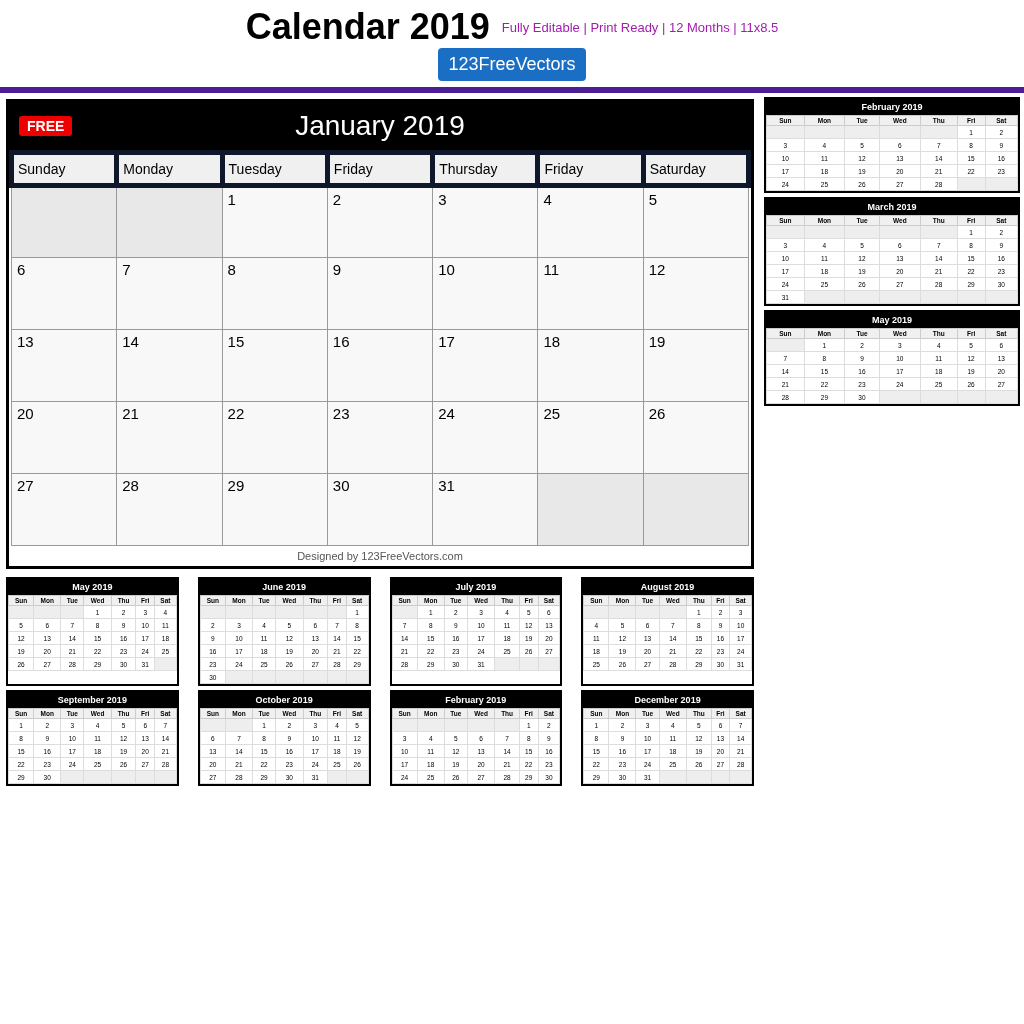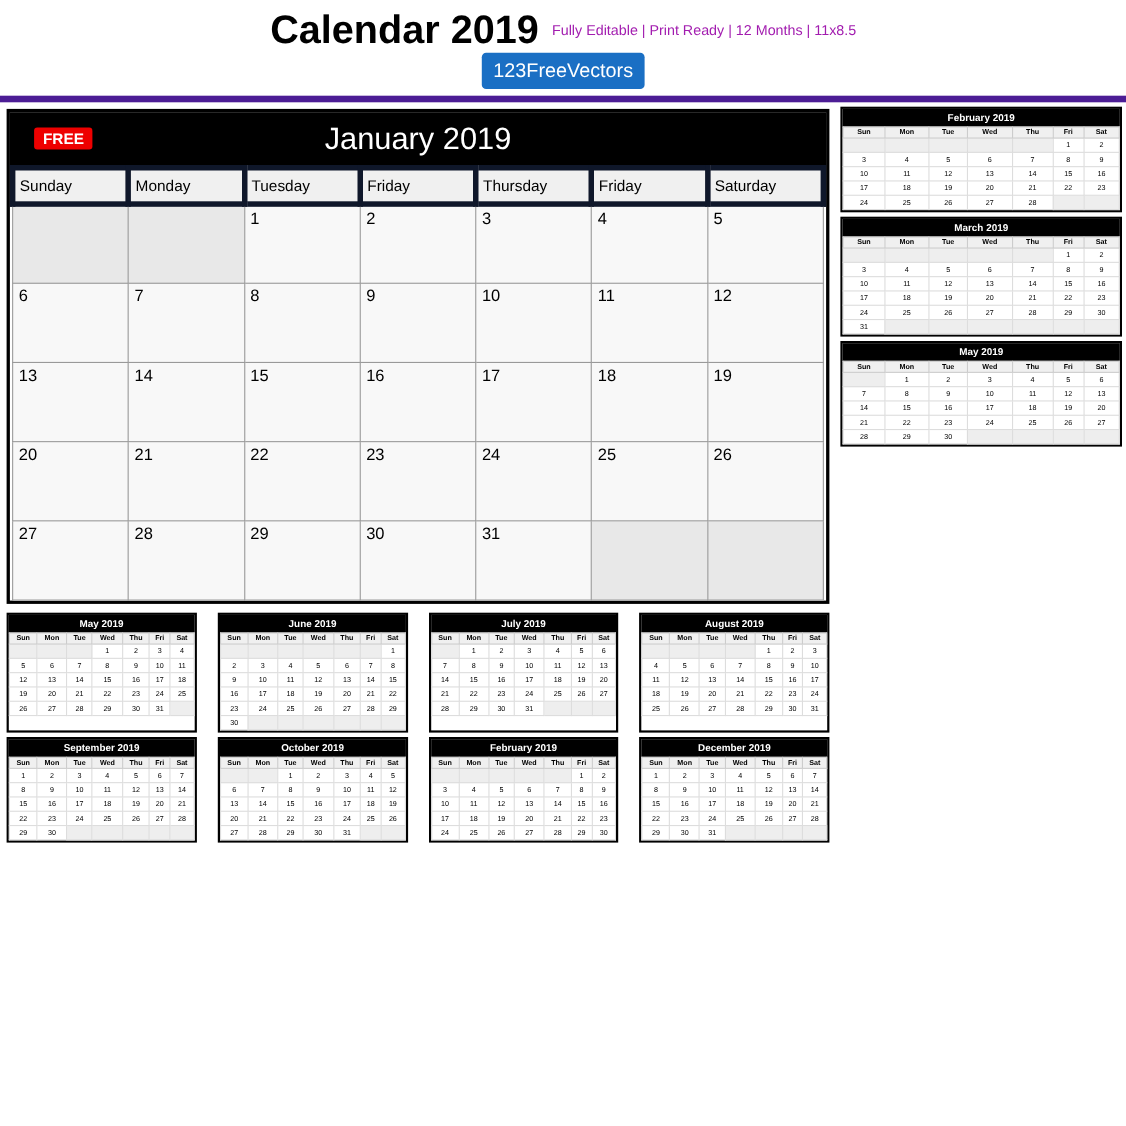--- a/index.html
+++ b/index.html
@@ -70,21 +70,21 @@
     }
     .large-cal-header {
       background: #000;
       color: #fff;
       text-align: center;
       padding: 8px;
       position: relative;
     }
     .large-cal-header .free-badge {
       position: absolute;
-      left: 22px;
+      left: 10px;
       top: 50%;
       transform: translateY(-50%);
       background: #e00;
       color: #fff;
       font-weight: bold;
       font-size: 14px;
       padding: 2px 8px;
       border-radius: 3px;
       text-align: center;
     }
@@ -252,20 +252,21 @@
               <td>27</td>
               <td>28</td>
               <td>29</td>
               <td>30</td>
               <td>31</td>
               <td class="empty"></td>
               <td class="empty"></td>
             </tr>
           </tbody>
       </table>
+      <div class="designed-by">Designed by 123FreeVectors.com</div>
     </div>
 
     <div class="small-row" id="row1-calendars">
     <div class="small-cal">
           <div class="small-cal-header">May 2019</div>
           <table class="small-cal-grid">
             <thead>
               <tr>
                 <th>Sun</th>
                 <th>Mon</th>

